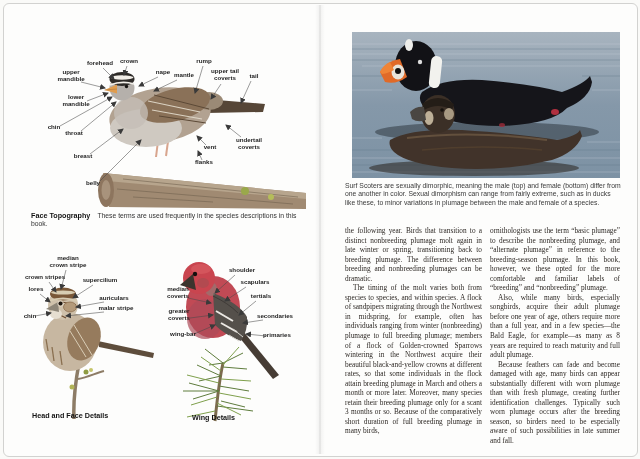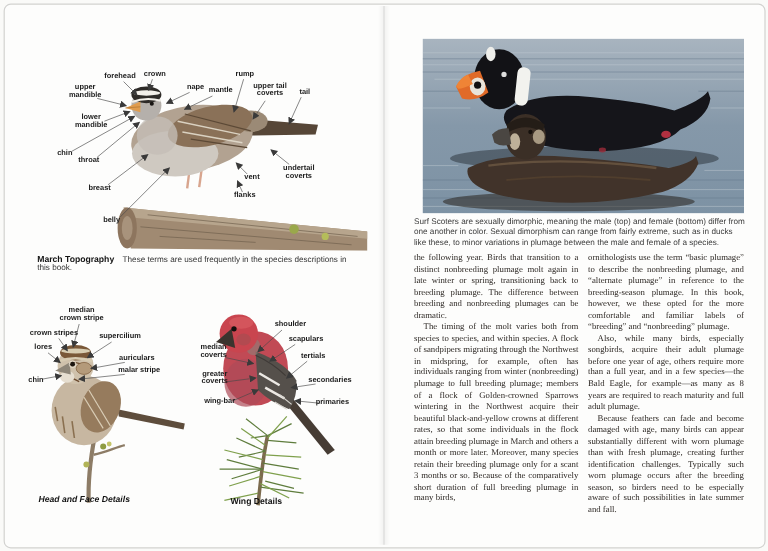--- a/index.html
+++ b/index.html
@@ -14,21 +14,21 @@
   .fig svg.art{position:absolute;inset:0;width:100%;height:100%;}
   .label-layer{position:absolute;inset:0;width:100%;height:100%;pointer-events:none;}
   .fig-label{font:600 6.2px "Liberation Sans",sans-serif;fill:#1d1d1d;}
   .lead-line{stroke:#4a4a4a;stroke-width:0.55;fill:none;}
   .fig-caption{position:absolute;font-size:6.8px;color:#333;}
   .fig-caption b{font-size:7.2px;color:#141414;margin-right:7px;}
   .cap-bold{position:absolute;font-weight:bold;font-size:7.2px;color:#141414;}
   .photo{position:absolute;overflow:hidden;}
   .photo svg{display:block;width:100%;height:100%;}
   .photo-caption{position:absolute;font-size:6.8px;line-height:8.3px;color:#3a3a3a;text-align:left;}
-  .cols{position:absolute;display:flex;gap:8px;}
+  .cols{position:absolute;display:flex;gap:8px;margin-top:16px;}
   .col{font-family:"Liberation Serif",serif;font-size:7.3px;line-height:9.55px;color:#2d2824;text-align:justify;}
   .col-a{width:137px;}
   .col-b{width:130px;}
   .bpar{margin:0;text-indent:8px;}
   .bpar.first{text-indent:0;}
   .footer{position:absolute;display:flex;align-items:baseline;gap:10px;}
   .pgnum{font-size:8px;color:#46464a;margin-top:45px;}
   .section{font-size:5.6px;letter-spacing:1.1px;font-weight:600;color:#5c5c60;}
 </style>
 </head>
@@ -119,21 +119,21 @@
             <line x1="193" y1="116" x2="184" y2="107" class="lead-line" marker-end="url(#arr0)"></line>
             <text x="197" y="120" text-anchor="middle" class="fig-label"><tspan x="197" dy="0">vent</tspan></text>
             <line x1="189" y1="131" x2="185" y2="122" class="lead-line" marker-end="url(#arr0)"></line>
             <text x="191" y="135" text-anchor="middle" class="fig-label"><tspan x="191" dy="0">flanks</tspan></text>
             <line x1="228" y1="108" x2="213" y2="96" class="lead-line" marker-end="url(#arr0)"></line>
             <text x="236" y="113" text-anchor="middle" class="fig-label"><tspan x="236" dy="0">undertail</tspan><tspan x="236" dy="6.5">coverts</tspan></text>
           </svg>
         </div>
 
       <div class="fig-caption" style="left:26px;top:206px;width:270px;">
-        <b>March Topography</b><span>These terms are used frequently in the species descriptions in this book.</span>
+        <b>Face Topography</b><span>These terms are used frequently in the species descriptions in this book.</span>
       </div>
 
       <div class="fig" style="left:11px;top:234px;width:140px;height:180px;">
         <svg class="art" viewBox="0 0 140 180">
           <path d="M58,180 C57,160 60,140 63,124" stroke="#8d7c66" stroke-width="3.5" fill="none"></path>
           <path d="M62,140 C72,138 80,134 88,132" stroke="#8d7c66" stroke-width="2" fill="none"></path>
           <circle cx="64" cy="126" r="3" fill="#a9a94e"></circle>
           <circle cx="70" cy="133" r="2.5" fill="#8f9c42"></circle>
           <circle cx="56" cy="148" r="2.5" fill="#b2b457"></circle>
           <circle cx="75" cy="131" r="2" fill="#c5c56a"></circle>
@@ -176,21 +176,21 @@
             <line x1="24" y1="55" x2="34" y2="63" class="lead-line" marker-end="url(#arr1)"></line>
             <text x="20" y="52" text-anchor="middle" class="fig-label"><tspan x="20" dy="0">lores</tspan></text>
             <line x1="88" y1="63" x2="60" y2="68" class="lead-line" marker-end="url(#arr1)"></line>
             <text x="98" y="61" text-anchor="middle" class="fig-label"><tspan x="98" dy="0">auriculars</tspan></text>
             <line x1="88" y1="73" x2="50" y2="77" class="lead-line" marker-end="url(#arr1)"></line>
             <text x="100" y="71" text-anchor="middle" class="fig-label"><tspan x="100" dy="0">malar stripe</tspan></text>
             <line x1="19" y1="77" x2="35" y2="74" class="lead-line" marker-end="url(#arr1)"></line>
             <text x="14" y="79" text-anchor="middle" class="fig-label"><tspan x="14" dy="0">chin</tspan></text>
           </svg>
         </div>
-      <div class="cap-bold" style="left:27px;top:406px;font-style:italic;">Head and Face Details</div>
+      <div class="cap-bold" style="left:27px;top:406px;">Head and Face Details</div>
 
       <div class="fig" style="left:148px;top:236px;width:162px;height:182px;">
         <svg class="art" viewBox="0 0 162 182">
           <path d="M62,180 C64,160 66,140 70,122" stroke="#7c6b4e" stroke-width="3" fill="none"></path>
           <g stroke="#5e7c3c" stroke-width="1">
             <path d="M66,150 L36,142"></path>
               <path d="M66,150 L40,158"></path>
               <path d="M66,150 L30,150"></path>
             <path d="M68,135 L44,124"></path>
               <path d="M68,135 L46,140"></path>

